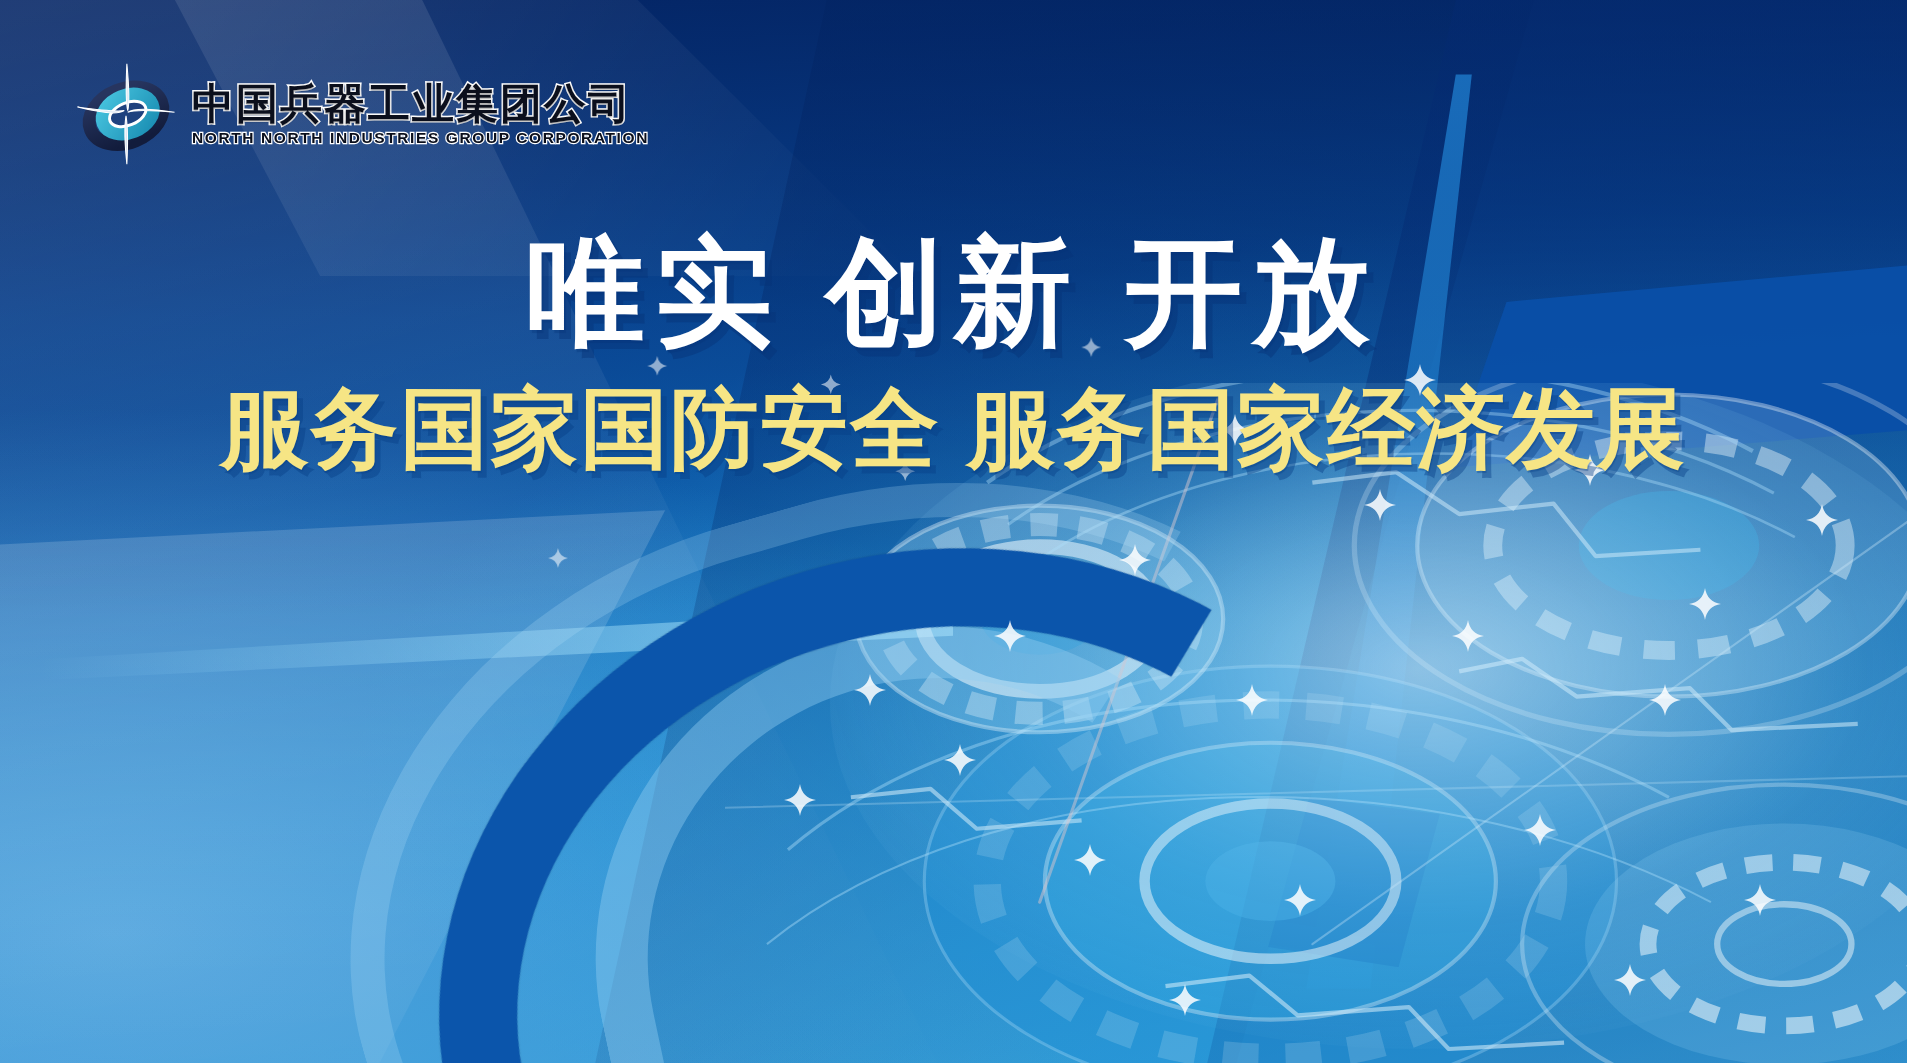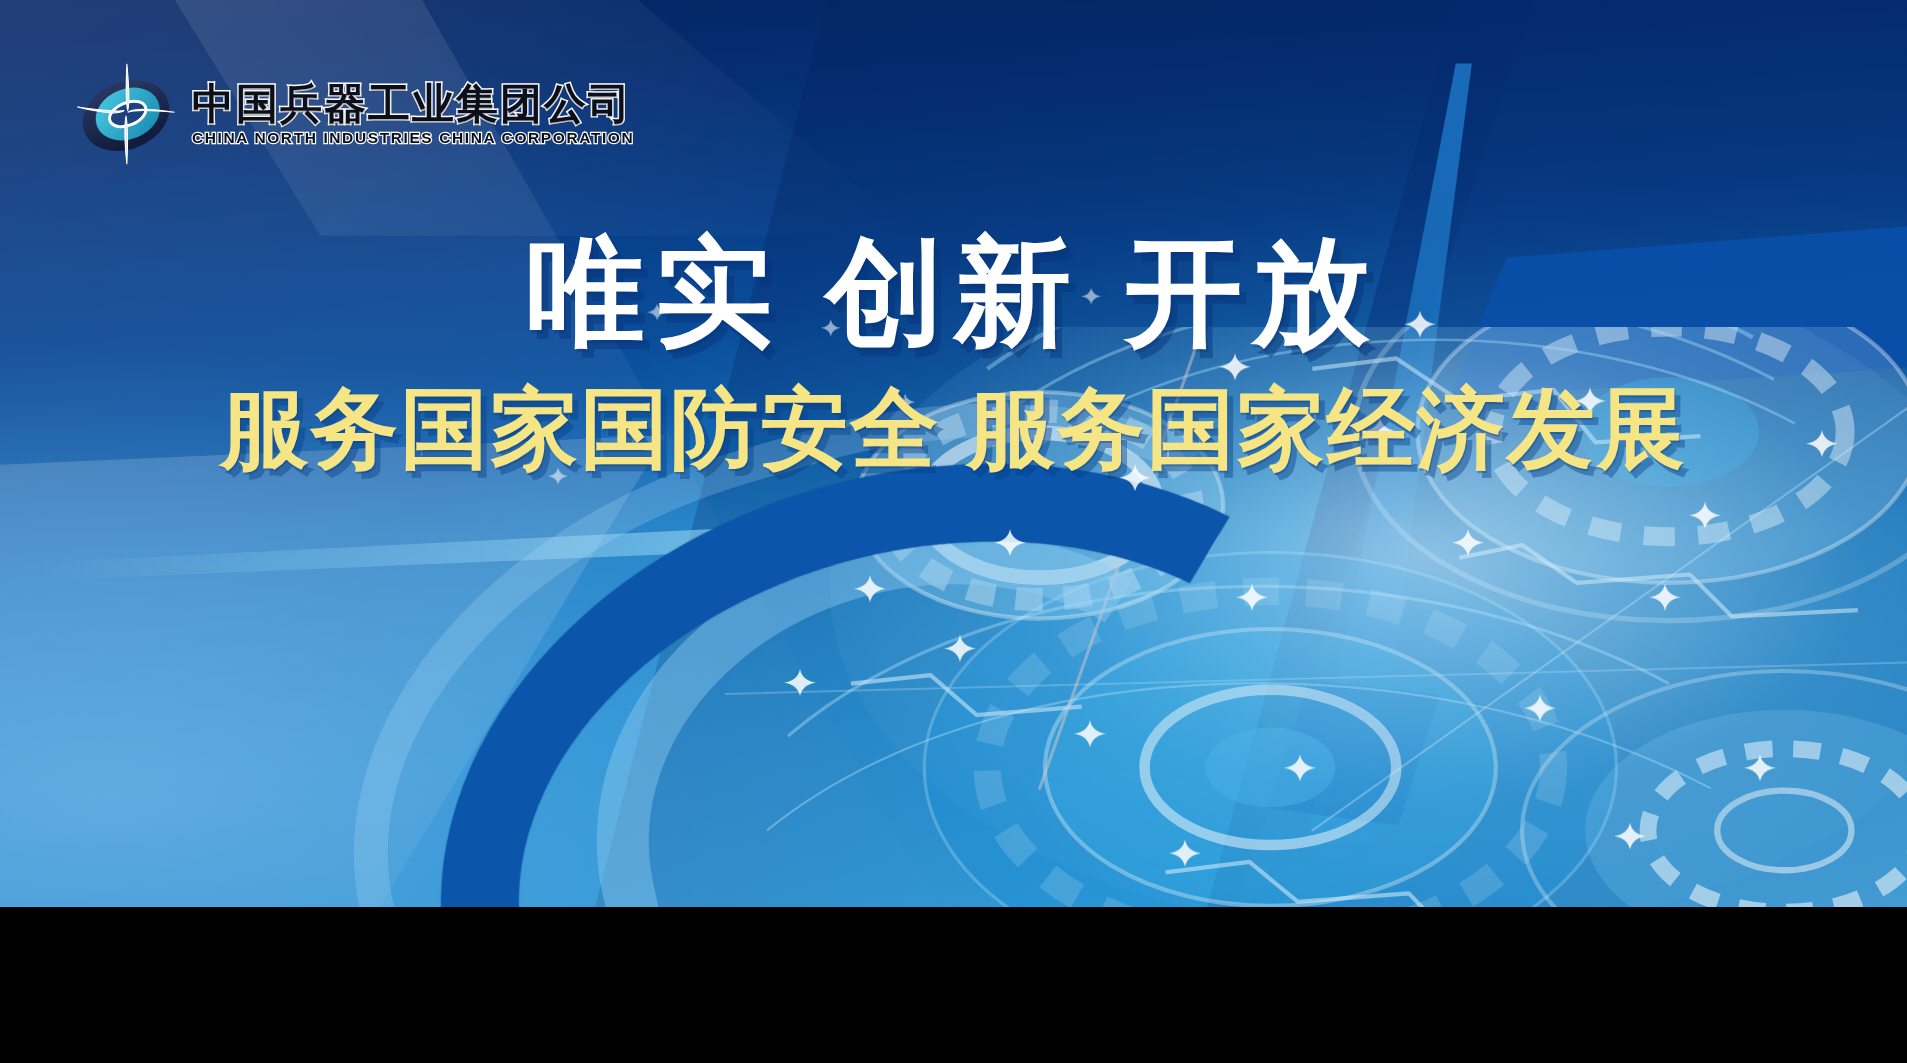--- a/index.html
+++ b/index.html
@@ -1,17 +1,17 @@
 <!DOCTYPE html>
 <html><head>
 <meta charset="utf-8">
 <style>
   html,body{margin:0;padding:0;background:#000;}
   #stage{
-    position:relative;width:1907px;height:907px;overflow:hidden;
+    position:relative;width:1907px;height:1063px;overflow:hidden;
     font-family:"Liberation Sans","DejaVu Sans",sans-serif;
     background:linear-gradient(155deg,#0a3d8f 0%,#0b4b9e 22%,#0e66b8 48%,#1f90d6 74%,#3aa6e0 100%);
   }
   .layer{position:absolute;inset:0;}
 
   
   .bg-deep{
     background:
       radial-gradient(120% 90% at 88% 72%, #35a8e2 0%, rgba(53,168,226,0) 58%),
       radial-gradient(95% 80% at 6% 88%, #4fa3dd 0%, rgba(79,163,221,0) 62%),
@@ -312,20 +312,20 @@
         </g>
 
         <path d="M61,2 Q65,44 62,56 Q59,44 61,2 Z
                  M61,118 Q57,80 60,62 Q63,80 61,118 Z" fill="url(#silv)" stroke="#ffffff" stroke-width="1.2"></path>
         <path d="M4,52 Q48,58 58,56 Q48,63 4,52 Z
                  M116,58 Q72,54 62,58 Q72,51 116,58 Z" fill="url(#silv)" stroke="#ffffff" stroke-width="1.2"></path>
       </svg>
     </div>
     <div id="logo-text">
       <div class="logo-cn">中国兵器工业集团公司</div>
-      <div class="logo-en">CHINA NORTH INDUSTRIES CHINA CORPORATION</div>
+      <div class="logo-en">NORTH NORTH INDUSTRIES GROUP CORPORATION</div>
     </div>
   </div>
 
   <div id="subhead">服务国家国防安全  服务国家经济发展</div>
   <div id="headline">唯实 创新 开放</div>
 
 </div>
 
 </body></html>

